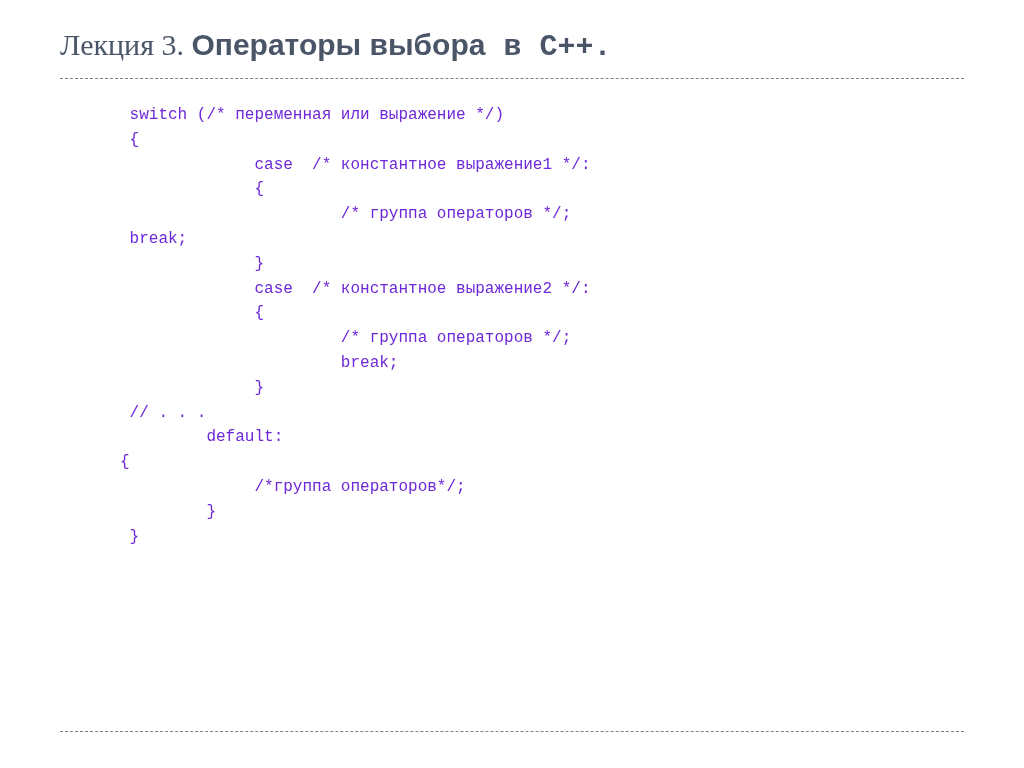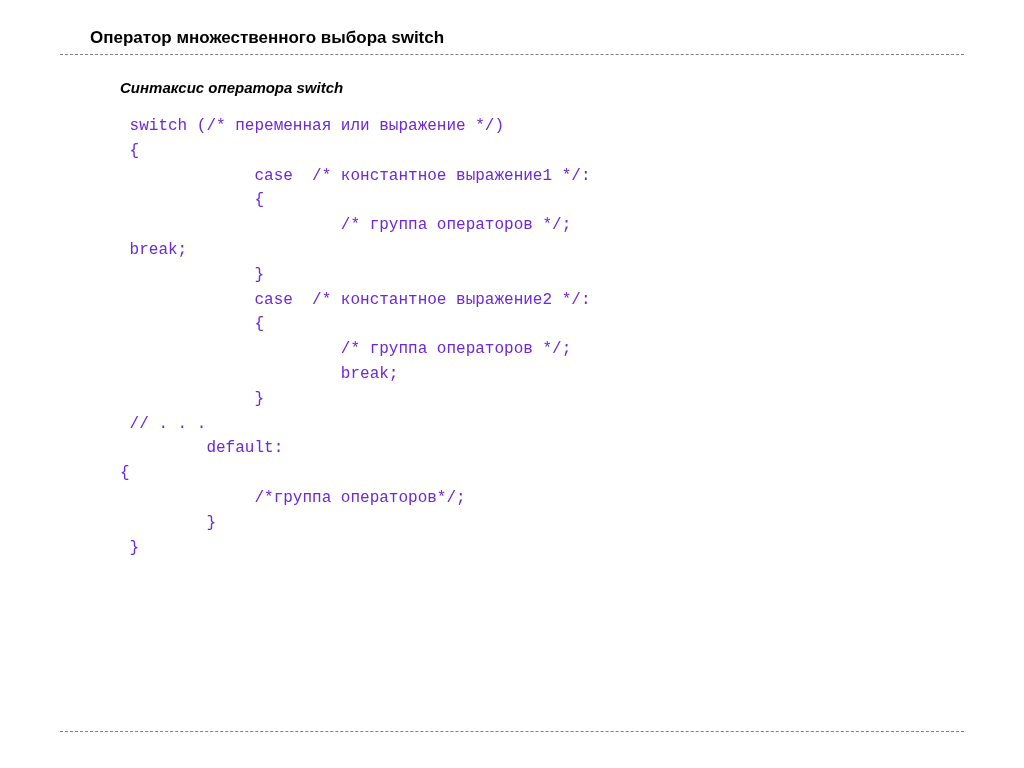--- a/index.html
+++ b/index.html
@@ -75,25 +75,26 @@
     right: 60px;
     bottom: 28px;
     border: none;
     border-top: 1px dashed #808080;
   }
 </style>
 </head>
 <body>
 
 <div class="slide">
+  <h1 class="title">
+    <span class="light">Лекция 3. </span><span class="bold">Операторы выбора</span><span class="bold-mono"> в С++.</span>
+  </h1>
 
-  <div class="subtitle">Оператор множественного выбора switch</div>
   <hr class="divider">
 
-  <div class="syntax-title">Синтаксис оператора switch</div>
 
   <div class="code"> switch (/* переменная или выражение */)
  {
               case  /* константное выражение1 */:
               {
                        /* группа операторов */;
  break;
               }
               case  /* константное выражение2 */:
               {

